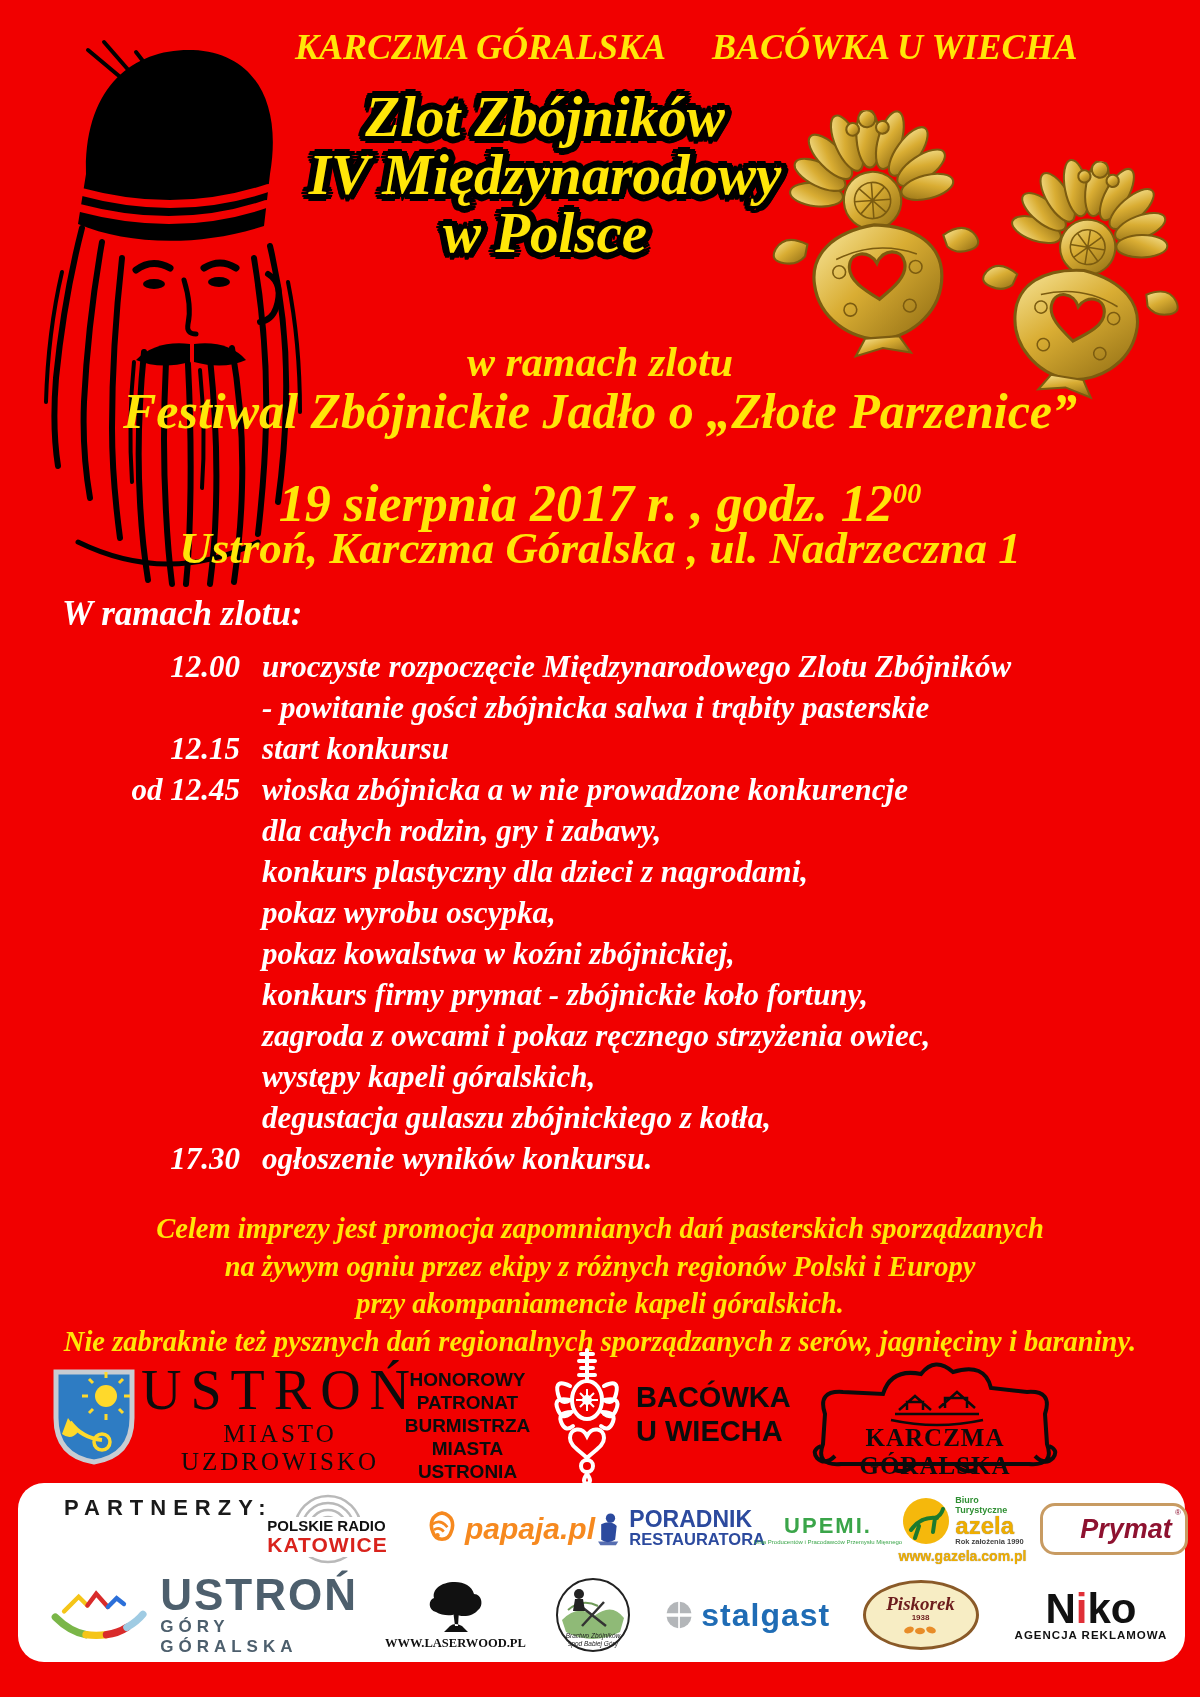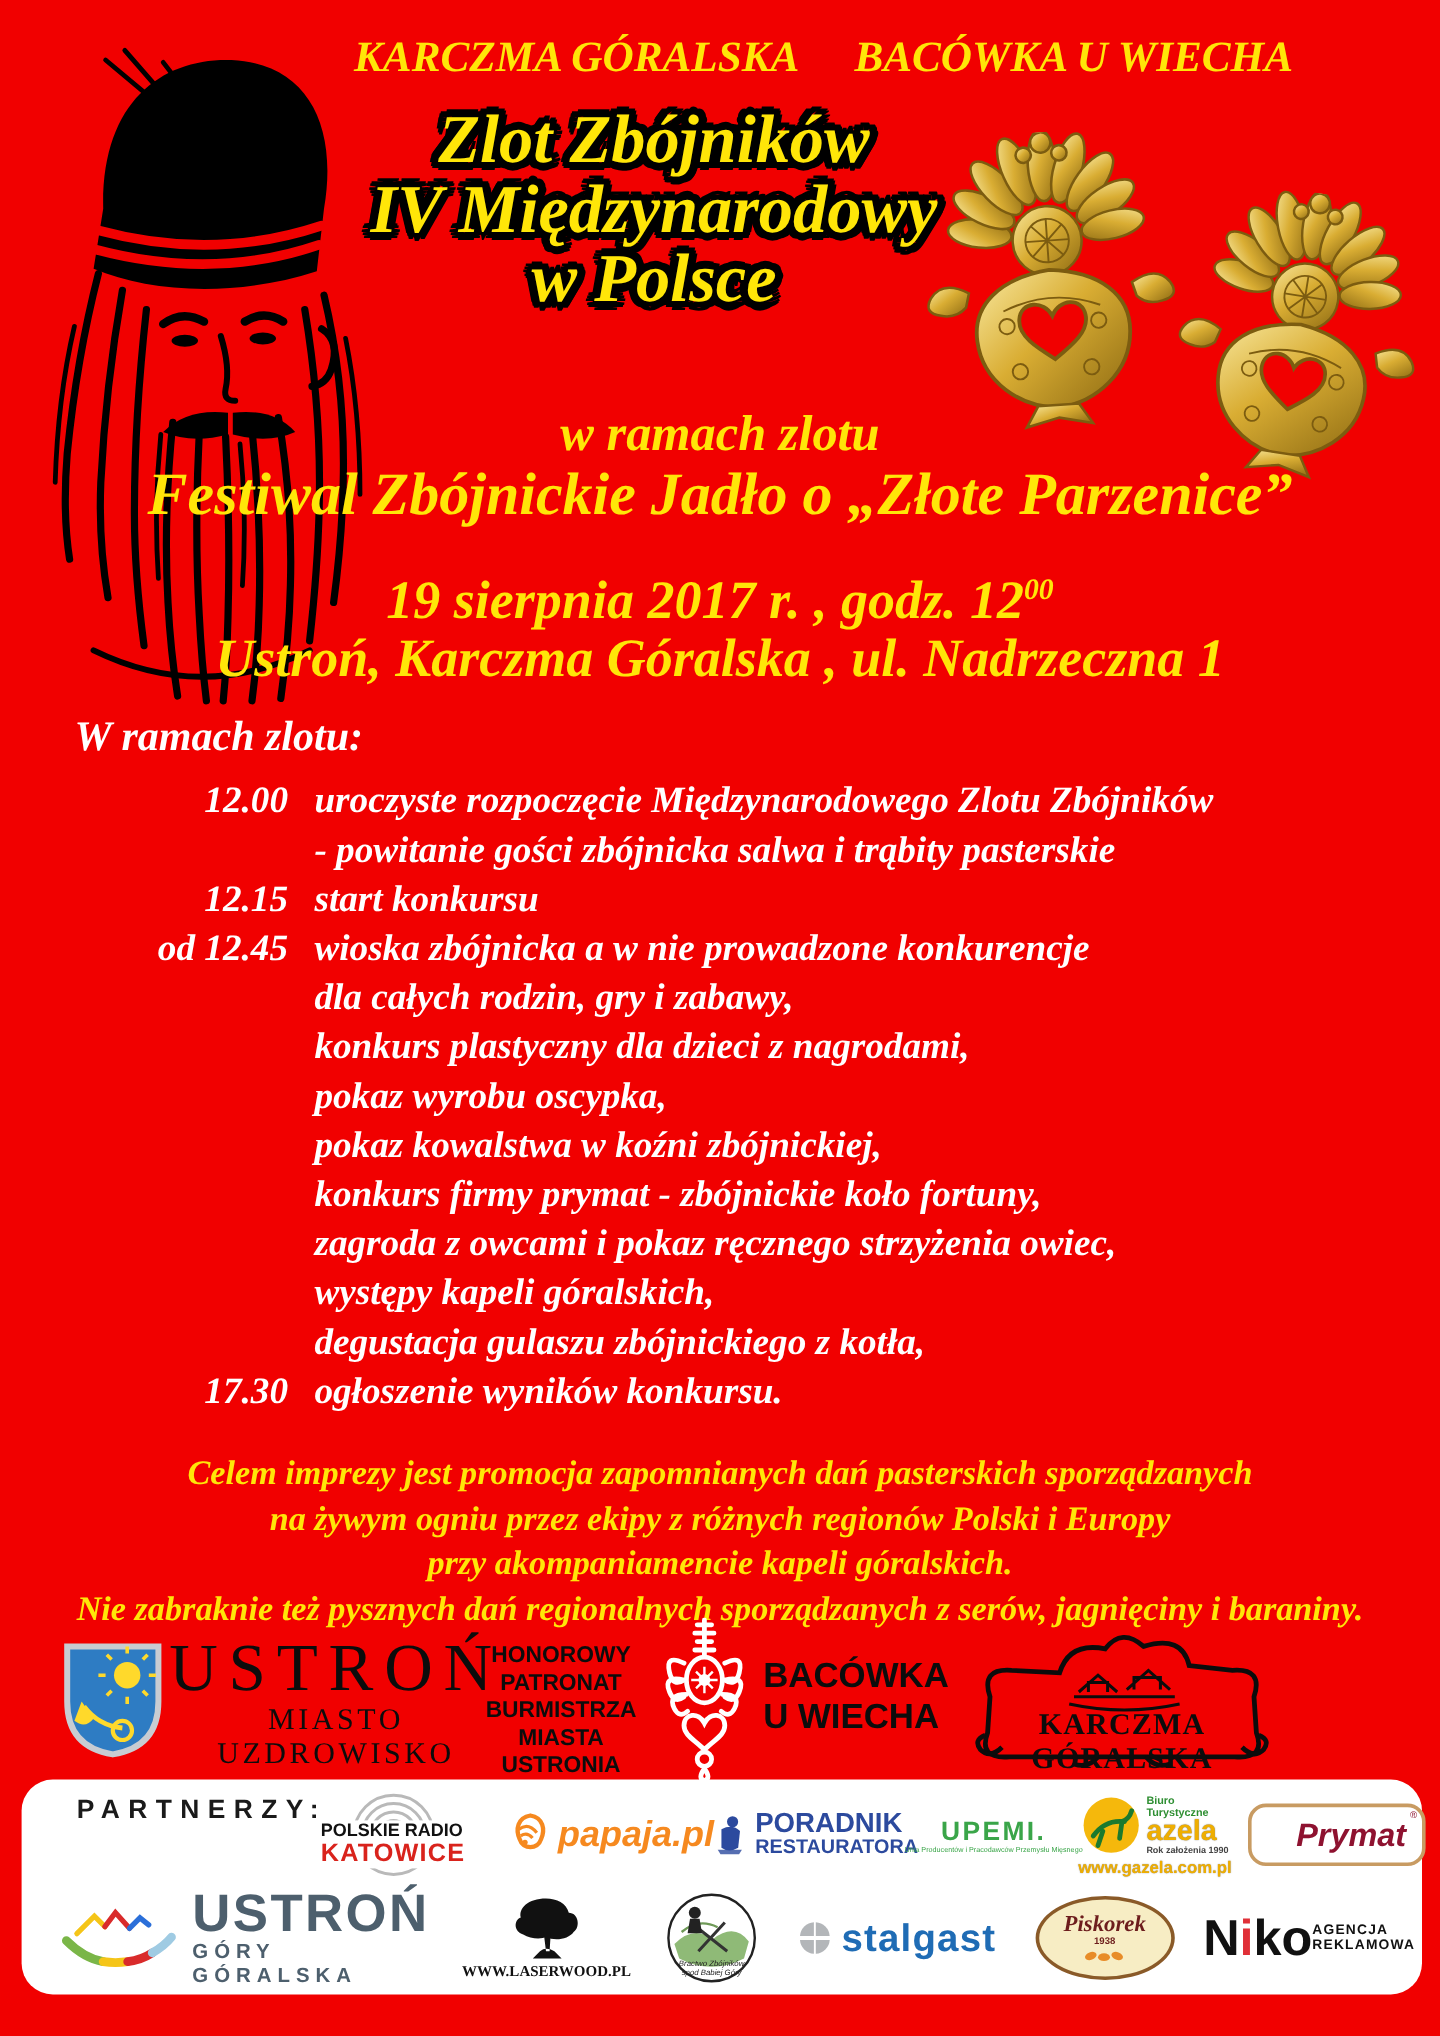--- a/index.html
+++ b/index.html
@@ -18,21 +18,21 @@
   .head-art{position:absolute;left:18px;top:22px;}
   .parzenica{position:absolute;}
   .parz-1{left:760px;top:110px;transform:rotate(-4deg);}
   .parz-2{left:975px;top:160px;transform:rotate(9deg);}
   
   .kicker{position:absolute;left:0;top:338px;width:1200px;text-align:center;color:#ffe608;
           font-style:italic;font-weight:bold;font-size:42px;}
   .festival{position:absolute;left:0;top:382px;width:1200px;text-align:center;color:#ffe608;
             font-style:italic;font-weight:bold;font-size:50px;white-space:nowrap;}
   .dateline{position:absolute;left:0;top:474px;width:1200px;text-align:center;color:#ffe608;
-            font-style:italic;font-weight:bold;font-size:45px;}
+            font-style:italic;font-weight:bold;font-size:52px;}
   .dateline sup{font-size:0.55em;}
   .venue{position:absolute;left:0;top:522px;width:1200px;text-align:center;color:#ffe608;
          font-style:italic;font-weight:bold;font-size:45px;}
   
   .schedule-heading{position:absolute;left:62px;top:594px;color:#fff;font-style:italic;
                     font-weight:bold;font-size:35px;}
   .schedule{position:absolute;left:60px;top:646px;color:#fff;font-style:italic;font-weight:bold;
             font-size:31px;}
   .srow{display:flex;height:41px;line-height:41px;}
   .stime{width:180px;text-align:right;flex:none;}
@@ -106,21 +106,21 @@
   .laserwood{width:130px;flex:none;flex-direction:column;}
   .laserwood .t{font-family:"Liberation Serif",serif;font-size:12.5px;font-weight:900;color:#111;}
   .bractwo{width:80px;flex:none;}
   .stalgast{width:165px;flex:none;gap:8px;}
   .stalgast .t{font-size:32px;font-weight:800;color:#1f6cb5;letter-spacing:1px;}
   .piskorek{width:110px;height:64px;flex:none;border:3px solid #8a5a28;border-radius:50%;
             background:#f7edc4;flex-direction:column;position:relative;}
   .piskorek .t{font-family:"Liberation Serif",serif;font-style:italic;font-weight:bold;
                font-size:19px;color:#6d1d1d;line-height:18px;}
   .piskorek .y{font-size:8px;color:#6d1d1d;font-weight:bold;}
-  .niko{width:160px;flex:none;flex-direction:row;}
+  .niko{width:160px;flex:none;flex-direction:column;}
   .niko .word{font-size:42px;font-weight:900;line-height:40px;color:#111;}
   .niko .word .red{color:#e03038;}
   .niko .sb{font-size:11.5px;font-weight:900;color:#111;letter-spacing:1px;}
 </style>
 </head>
 <body>
 
 <div class="poster">
 
   <svg width="0" height="0" style="position:absolute">

